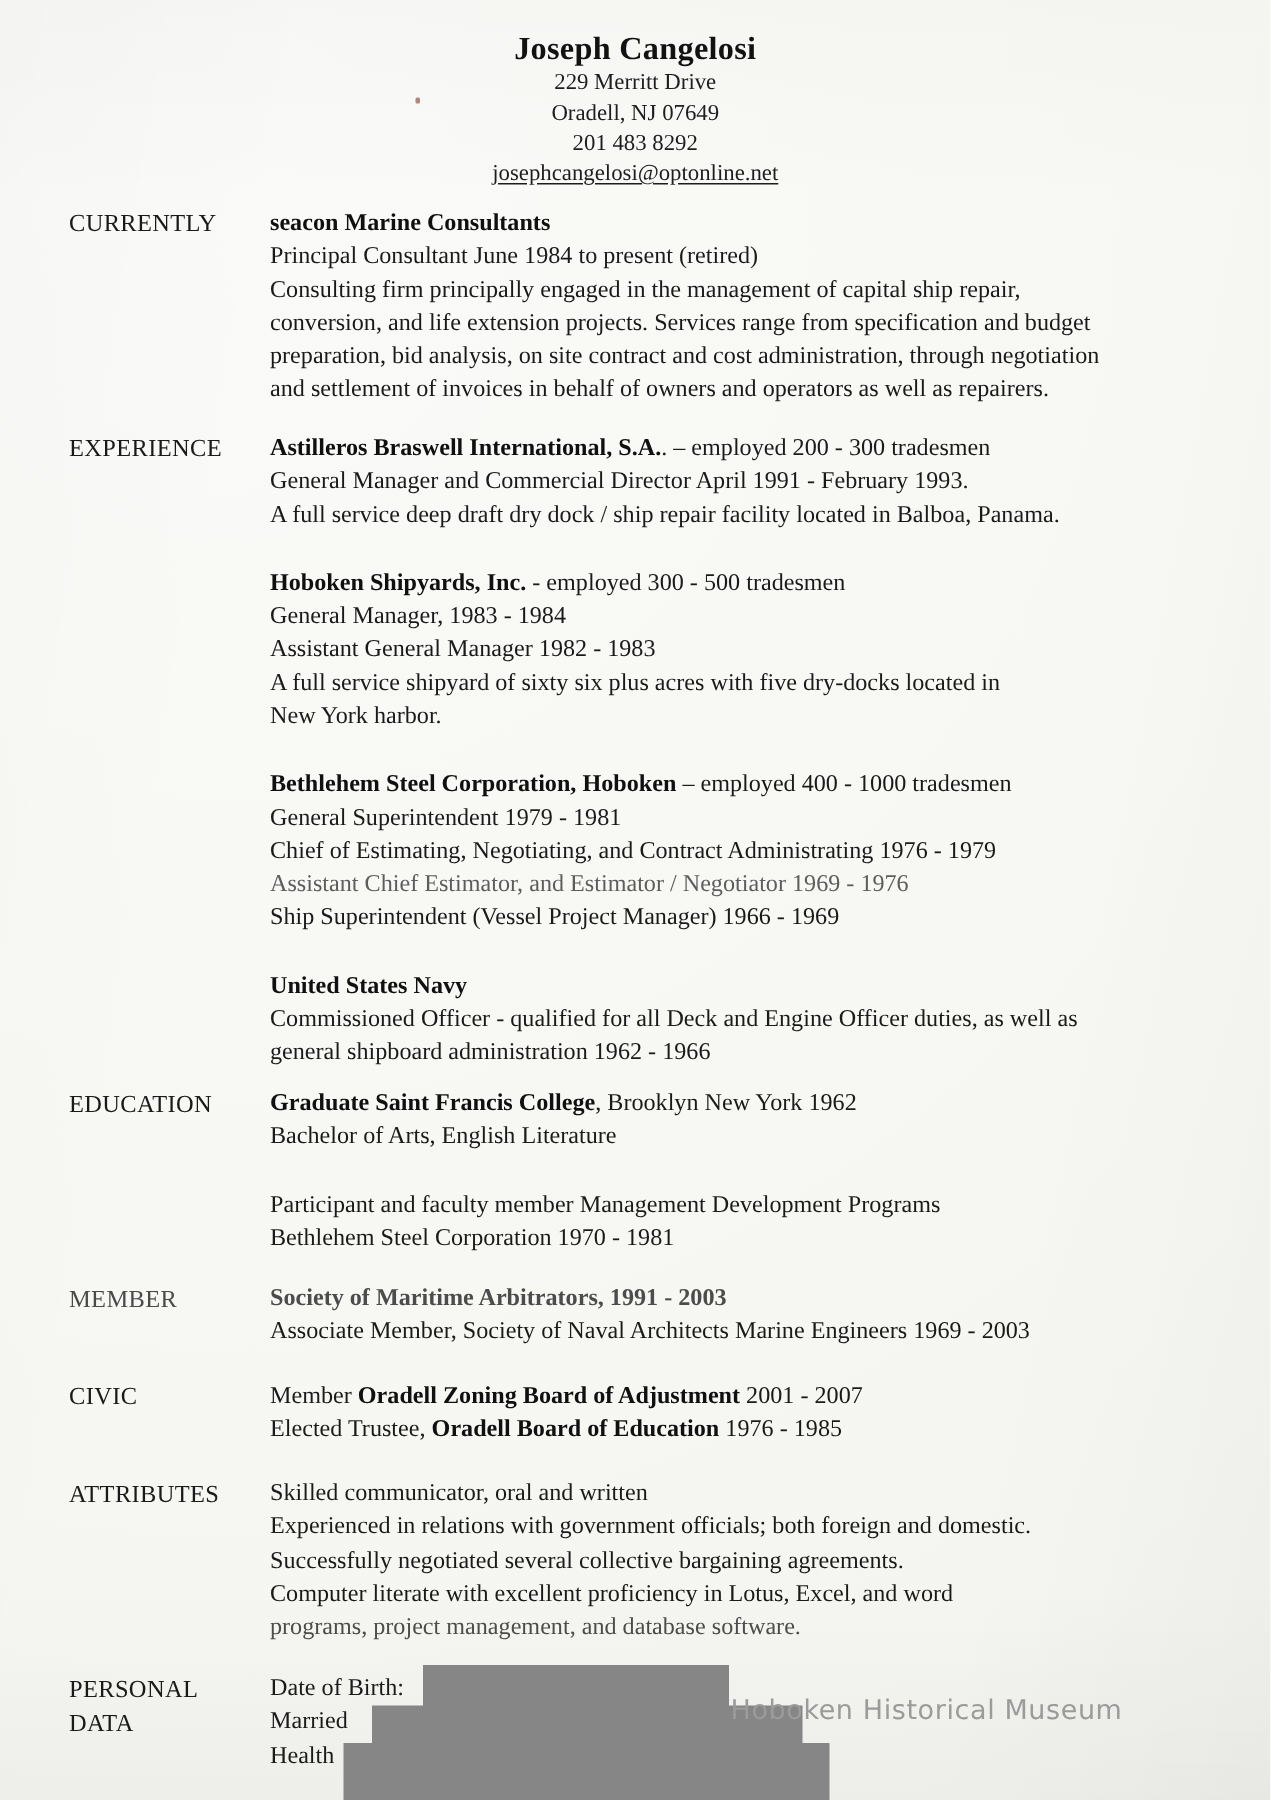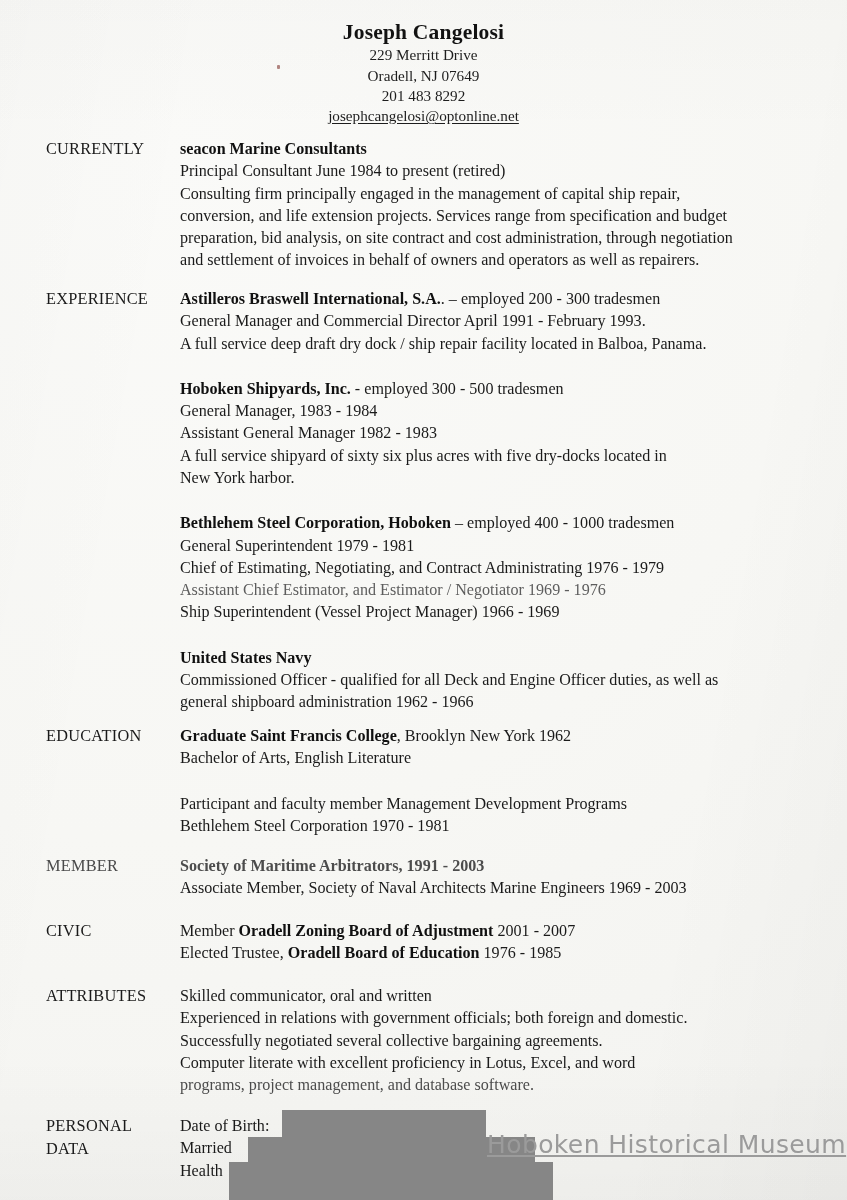--- a/index.html
+++ b/index.html
@@ -96,26 +96,25 @@
   .redact {
     position: absolute;
     background: #868686;
     z-index: 5;
   }
 
   
   .watermark {
     position: absolute;
     font-family: "DejaVu Sans", "Liberation Sans", sans-serif;
-    font-size: 25px;
+    font-size: 18px;
     color: #9b9b9b;
     letter-spacing: 0.4px;
     white-space: nowrap;
     z-index: 6;
-    text-decoration: underline;
   }
 
   
   .speck {
     position: absolute;
     width: 3px;
     height: 4px;
     background: #9a5f5a;
     opacity: 0.75;
     border-radius: 1px;

